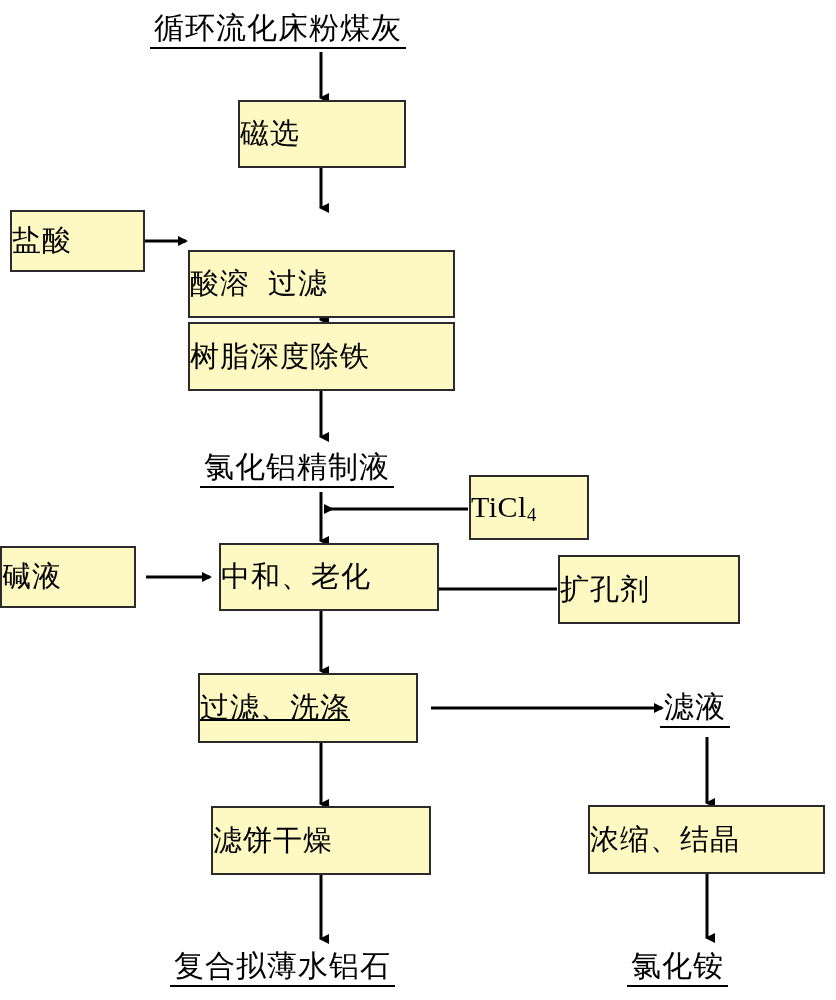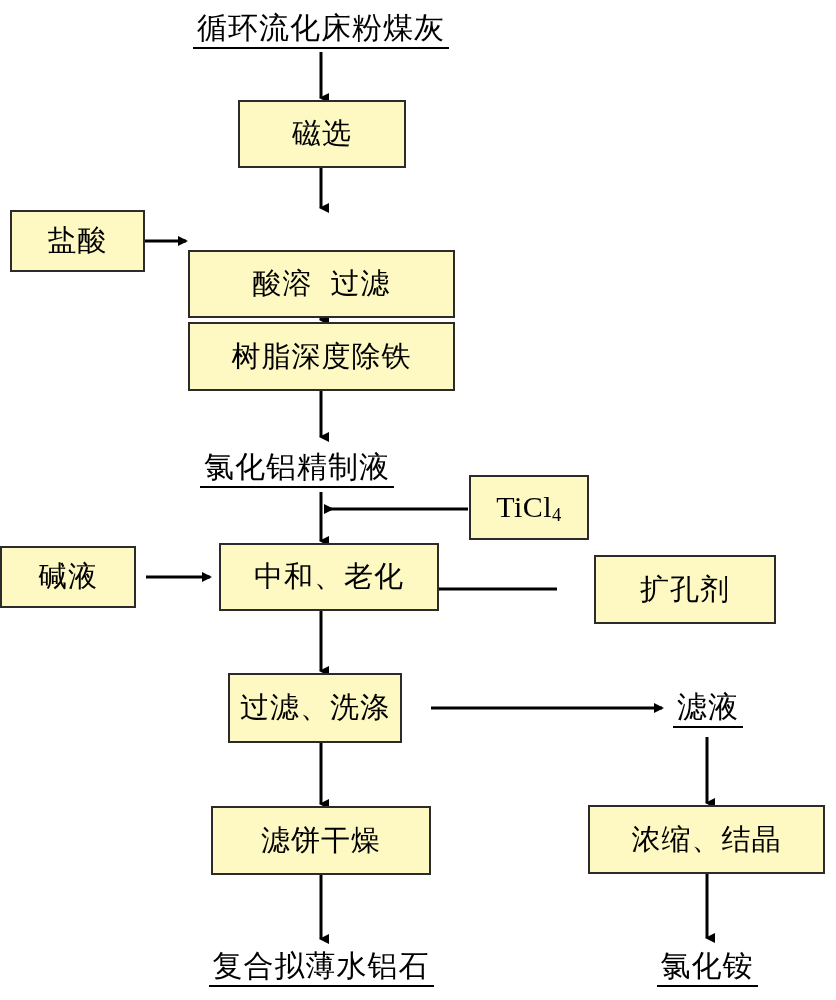--- a/index.html
+++ b/index.html
@@ -25,21 +25,20 @@
     top: 0;
     width: 836px;
     height: 1000px;
     pointer-events: none;
   }
   .node {
     position: absolute;
     box-sizing: border-box;
     display: flex;
     align-items: center;
-    justify-content: center;
     text-align: center;
     color: #000000;
     line-height: 1.1;
   }
   .boxed {
     border: 2px solid #2b2b2b;
     background: #fef9c3;
     font-size: 29px;
     letter-spacing: 1px;
   }
@@ -147,25 +146,25 @@
   </div>
 
   <div class="node boxed" style="left:0; top:546px; width:136px; height:62px;">
     <span>碱液</span>
   </div>
 
   <div class="node boxed" style="left:219px; top:543px; width:220px; height:68px;">
     <span>中和、老化</span>
   </div>
 
-  <div class="node boxed" style="left:558px; top:555px; width:182px; height:69px;margin-left:36px;">
+  <div class="node boxed" style="left:558px; top:555px; width:182px; height:69px;">
     <span>扩孔剂</span>
   </div>
 
-  <div class="node boxed" style="left:228px; top:673px; width:174px; height:70px;">
+  <div class="node boxed" style="left:198px; top:673px; width:220px; height:70px;text-decoration:underline;">
     <span>过滤、洗涤</span>
   </div>
 
   <div class="node plain" style="left:660px; top:688px; width:96px; height:42px;">
     <span class="underline-text">滤液</span>
   </div>
 
   <div class="node boxed" style="left:211px; top:806px; width:220px; height:69px;">
     <span>滤饼干燥</span>
   </div>

